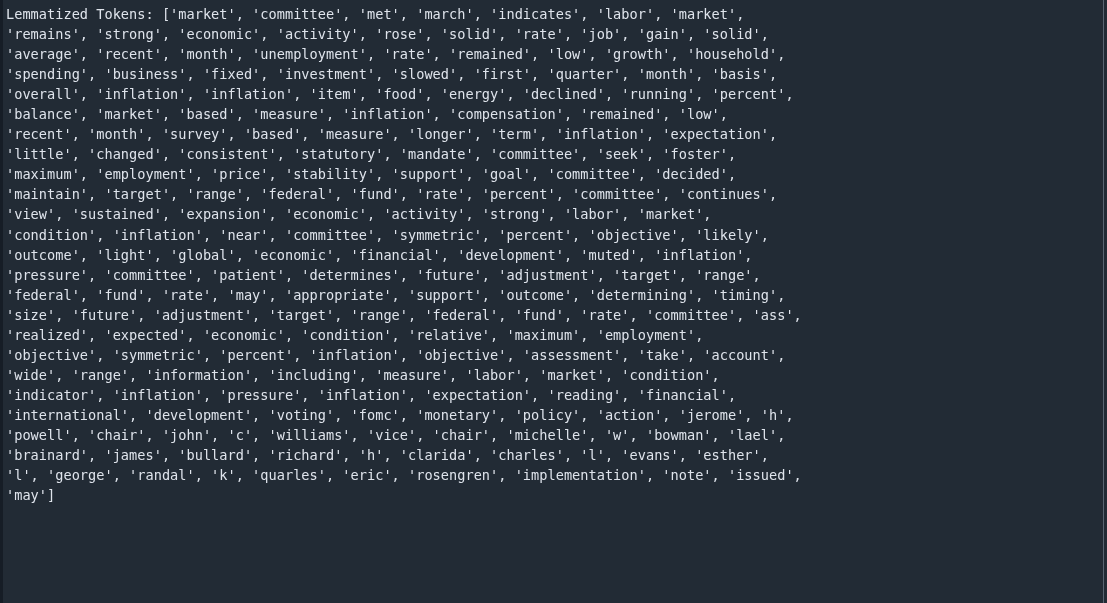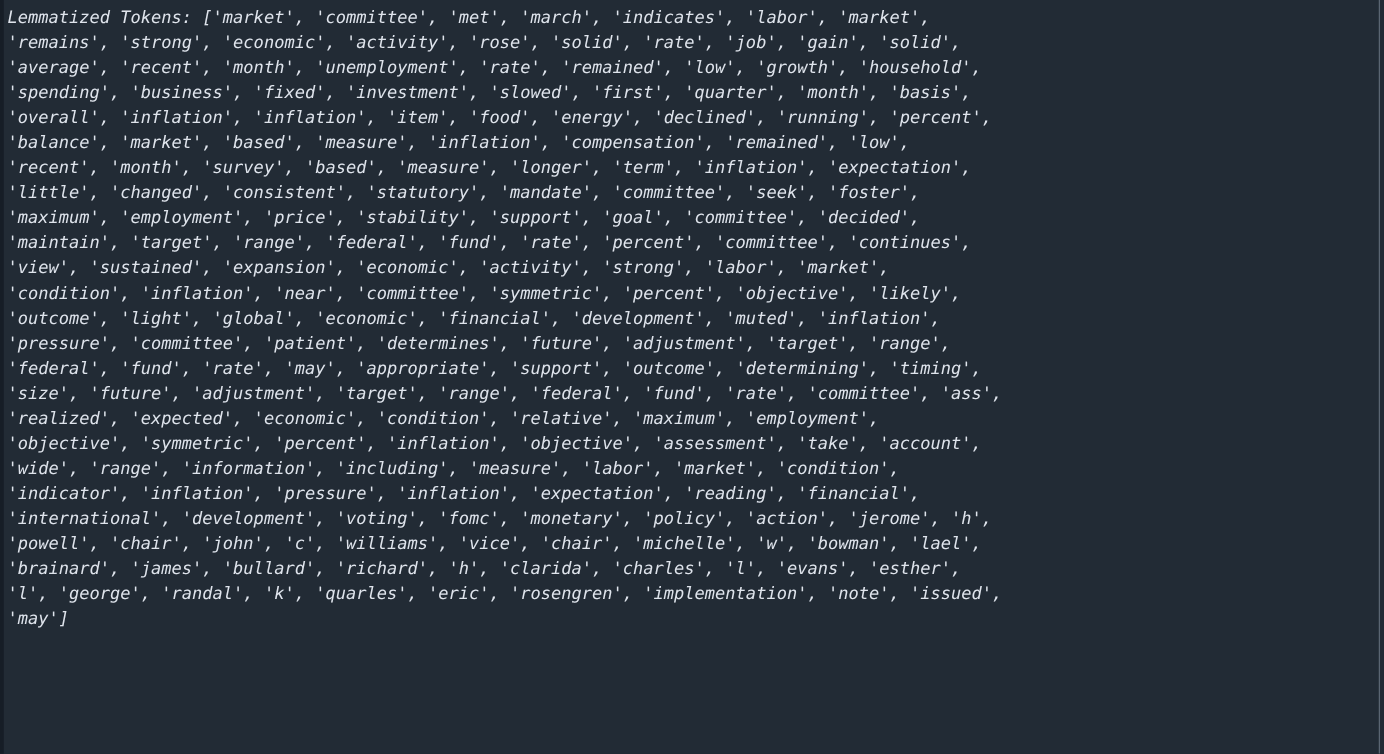--- a/index.html
+++ b/index.html
@@ -51,17 +51,17 @@
     top: 0;
     left: 1101px;
     width: 6px;
     height: 603px;
     background: #222b35;
   }
 </style>
 </head>
 <body>
 
-<div id="console-window" style="background: rgb(34, 43, 53); font-style: italic;">
+<div id="console-window" style="background: rgb(34, 43, 53);">
   <div id="console-output" style="color: rgb(223, 228, 236);"><div class="out-line">Lemmatized Tokens: ['market', 'committee', 'met', 'march', 'indicates', 'labor', 'market',</div><div class="out-line">'remains', 'strong', 'economic', 'activity', 'rose', 'solid', 'rate', 'job', 'gain', 'solid',</div><div class="out-line">'average', 'recent', 'month', 'unemployment', 'rate', 'remained', 'low', 'growth', 'household',</div><div class="out-line">'spending', 'business', 'fixed', 'investment', 'slowed', 'first', 'quarter', 'month', 'basis',</div><div class="out-line">'overall', 'inflation', 'inflation', 'item', 'food', 'energy', 'declined', 'running', 'percent',</div><div class="out-line">'balance', 'market', 'based', 'measure', 'inflation', 'compensation', 'remained', 'low',</div><div class="out-line">'recent', 'month', 'survey', 'based', 'measure', 'longer', 'term', 'inflation', 'expectation',</div><div class="out-line">'little', 'changed', 'consistent', 'statutory', 'mandate', 'committee', 'seek', 'foster',</div><div class="out-line">'maximum', 'employment', 'price', 'stability', 'support', 'goal', 'committee', 'decided',</div><div class="out-line">'maintain', 'target', 'range', 'federal', 'fund', 'rate', 'percent', 'committee', 'continues',</div><div class="out-line">'view', 'sustained', 'expansion', 'economic', 'activity', 'strong', 'labor', 'market',</div><div class="out-line">'condition', 'inflation', 'near', 'committee', 'symmetric', 'percent', 'objective', 'likely',</div><div class="out-line">'outcome', 'light', 'global', 'economic', 'financial', 'development', 'muted', 'inflation',</div><div class="out-line">'pressure', 'committee', 'patient', 'determines', 'future', 'adjustment', 'target', 'range',</div><div class="out-line">'federal', 'fund', 'rate', 'may', 'appropriate', 'support', 'outcome', 'determining', 'timing',</div><div class="out-line">'size', 'future', 'adjustment', 'target', 'range', 'federal', 'fund', 'rate', 'committee', 'ass',</div><div class="out-line">'realized', 'expected', 'economic', 'condition', 'relative', 'maximum', 'employment',</div><div class="out-line">'objective', 'symmetric', 'percent', 'inflation', 'objective', 'assessment', 'take', 'account',</div><div class="out-line">'wide', 'range', 'information', 'including', 'measure', 'labor', 'market', 'condition',</div><div class="out-line">'indicator', 'inflation', 'pressure', 'inflation', 'expectation', 'reading', 'financial',</div><div class="out-line">'international', 'development', 'voting', 'fomc', 'monetary', 'policy', 'action', 'jerome', 'h',</div><div class="out-line">'powell', 'chair', 'john', 'c', 'williams', 'vice', 'chair', 'michelle', 'w', 'bowman', 'lael',</div><div class="out-line">'brainard', 'james', 'bullard', 'richard', 'h', 'clarida', 'charles', 'l', 'evans', 'esther',</div><div class="out-line">'l', 'george', 'randal', 'k', 'quarles', 'eric', 'rosengren', 'implementation', 'note', 'issued',</div><div class="out-line">'may']</div></div>
   <div id="v-separator" style="background: rgb(90, 101, 114);"></div>
   <div id="right-gutter" style="background: rgb(34, 43, 53);"></div>
 </div>
 
 </body></html>

